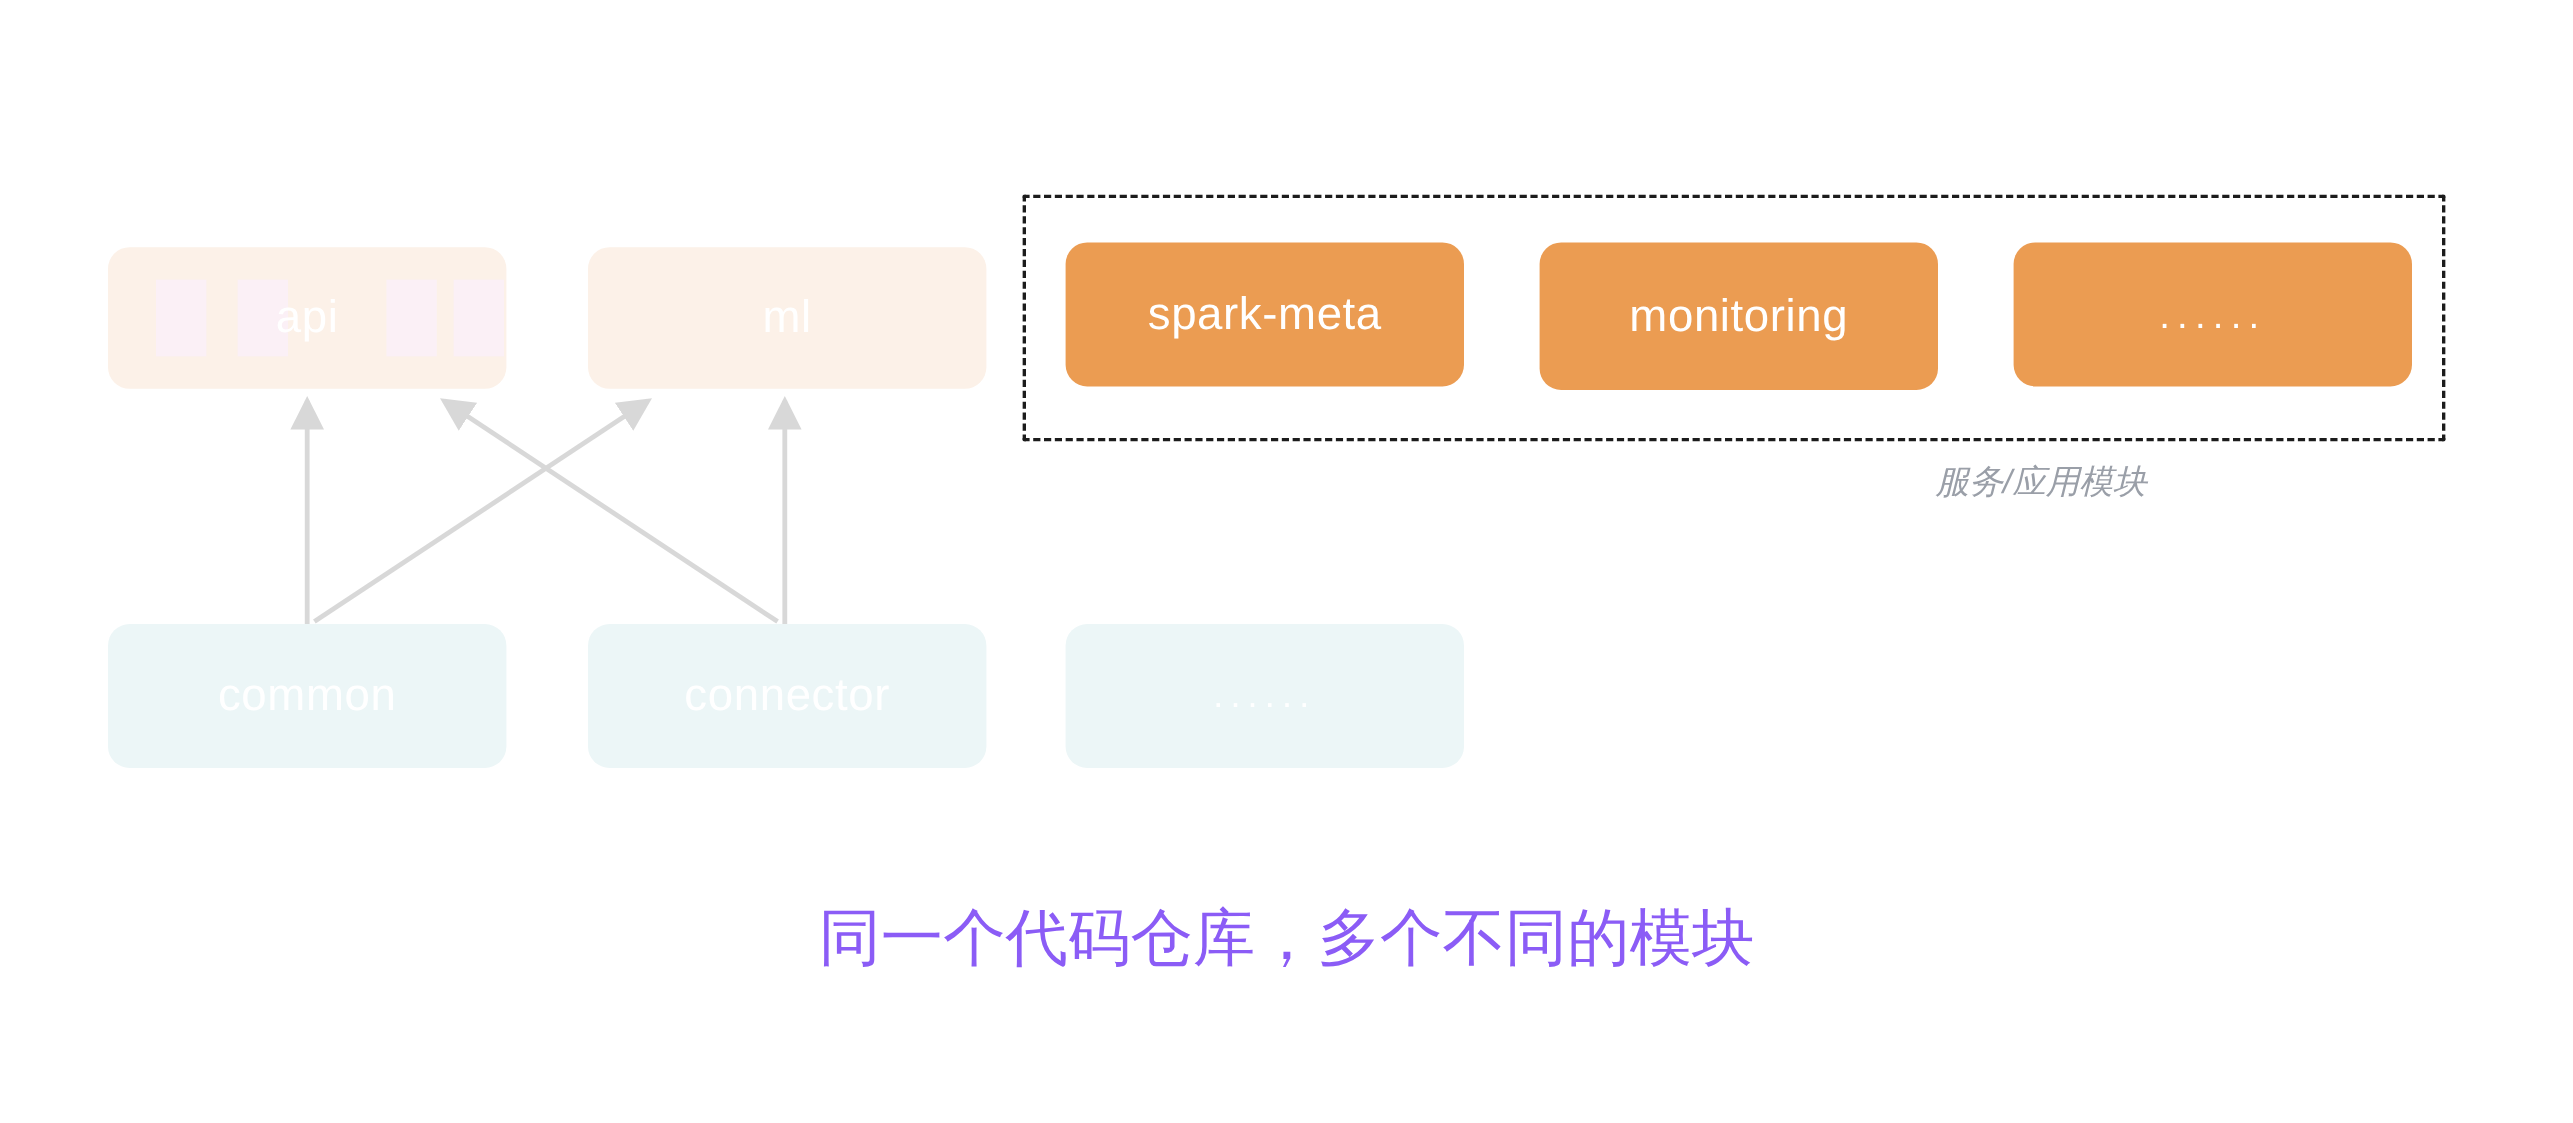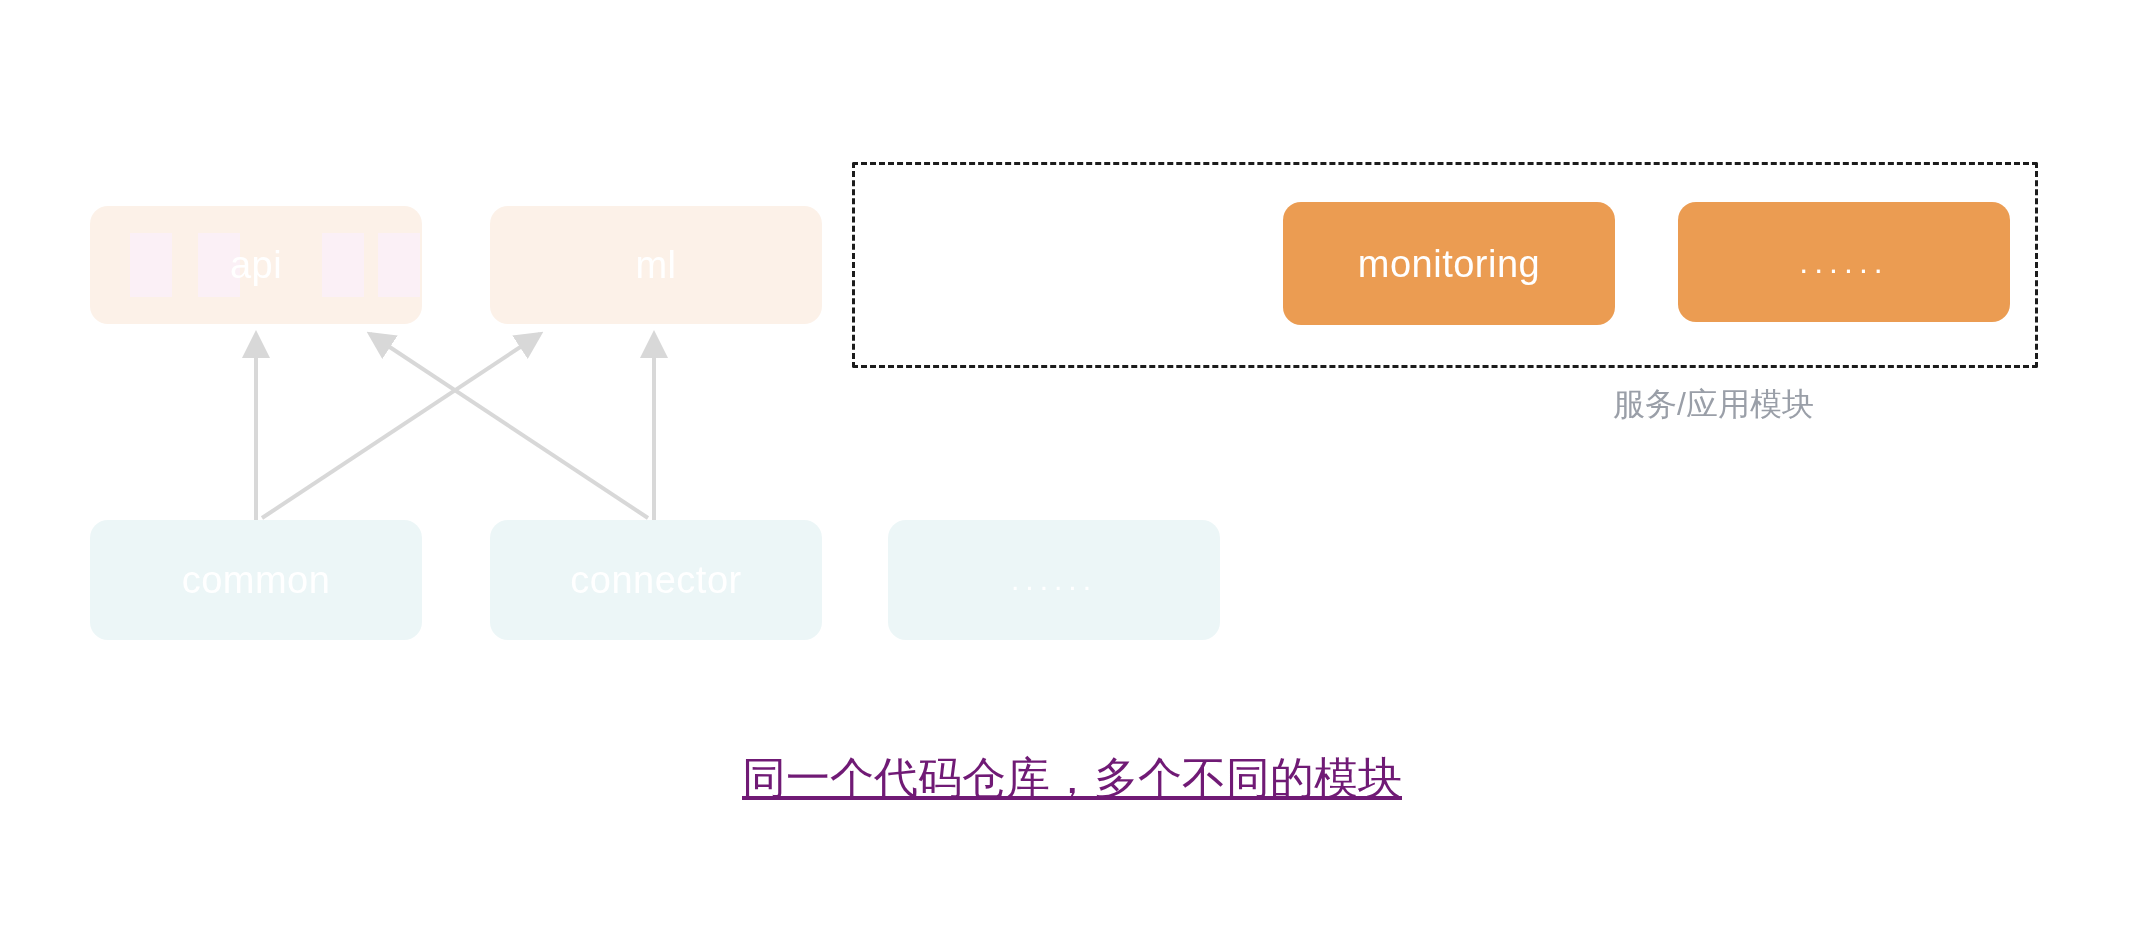--- a/index.html
+++ b/index.html
@@ -88,36 +88,36 @@
     border: 3px dashed #1c1c1c;
     border-radius: 2px;
     box-sizing: border-box;
     background: transparent;
   }
 
   
   .group-caption {
     position: absolute;
     color: #9a9fa8;
-    font-size: 32px;
+    font-size: 28px;
     line-height: 1;
     white-space: nowrap;
+    font-style: italic;
   }
 
   
   .figure-caption {
     position: absolute;
     left: 0;
     right: 0;
     text-align: center;
-    color: #701a75;
-    font-size: 44px;
+    color: #8b5cf6;
+    font-size: 52px;
     line-height: 1;
     white-space: nowrap;
-    text-decoration: underline;
   }
 
   
   #connectors {
     position: absolute;
     left: 0;
     top: 0;
     width: 2144px;
     height: 936px;
     pointer-events: none;
@@ -152,20 +152,23 @@
     <span class="stripe" style="left:288px;"></span>
     <span class="node-label">api</span>
   </div>
 
   <div class="node node-faded-orange" style="left:490px; top:206px; width:332px; height:118px;">
     <span class="node-label">ml</span>
   </div>
 
   <div class="group-frame" style="left:852px; top:162px; width:1186px; height:206px;"></div>
 
+  <div class="node node-orange" style="left:888px; top:202px; width:332px; height:120px;">
+    <span class="node-label">spark-meta</span>
+  </div>
 
   <div class="node node-orange" style="left:1283px; top:202px; width:332px; height:123px;">
     <span class="node-label">monitoring</span>
   </div>
 
   <div class="node node-orange" style="left:1678px; top:202px; width:332px; height:120px;">
     <span class="node-label dots">......</span>
   </div>
 
   <div class="group-caption" style="left:1613px; top:388px;">服务/应用模块</div>

